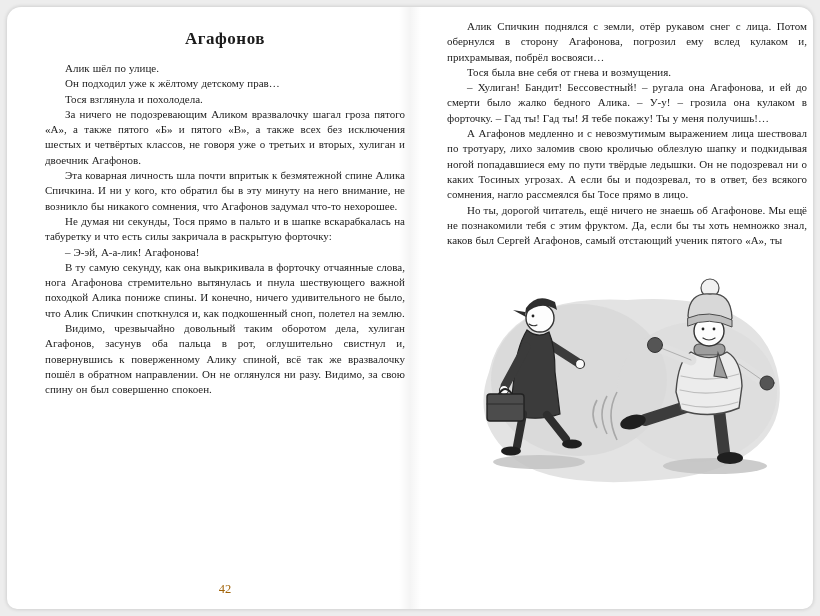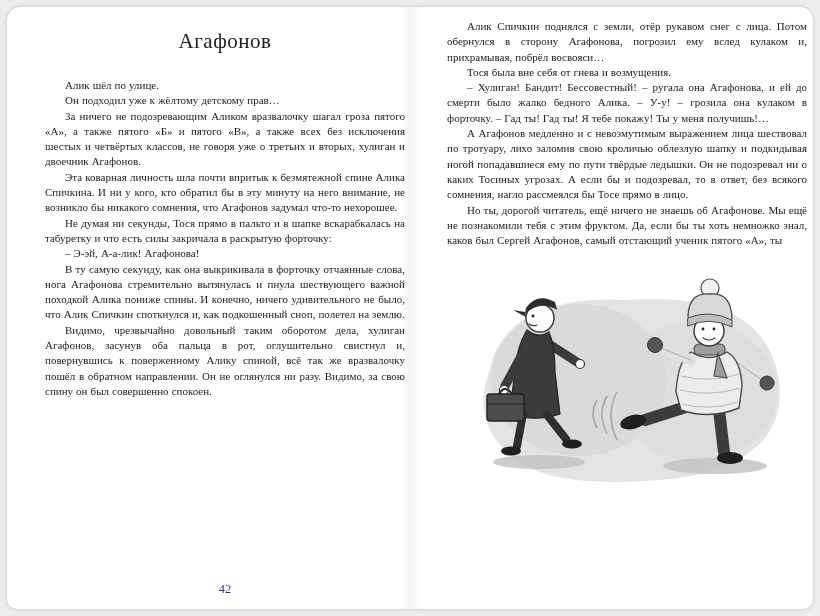--- a/index.html
+++ b/index.html
@@ -32,60 +32,61 @@
   .page {
     position: absolute;
     top: 16px;
     width: 360px;
     color: #1c1c1c;
   }
   .page-left  { left: 38px; }
   .page-right { left: 440px; top: 12px; }
   .chapter-title {
     text-align: center;
-    font-weight: normal;
-    font-size: 21px;
+    font-weight: bold;
+    font-size: 17px;
     letter-spacing: 0.5px;
-    margin: 6px 0 24px 0;
+    margin: 6px 0 12px 0;
   }
   .text-col p.para {
     margin: 0;
     font-size: 11px;
     line-height: 15.3px;
     text-align: justify;
     text-indent: 20px;
     word-spacing: 0.3px;
   }
   .page-number {
     position: absolute;
     left: 38px;
     width: 360px;
     bottom: 12px;
     text-align: center;
     font-size: 12.5px;
-    color: #4c1d95;
+    color: #a16207;
   }
   .illustration {
     margin-top: 4px;
     width: 360px;
     height: 252px;
   }
   .illustration svg { display: block; }
 </style>
 </head>
 <body>
 
 <div class="spread">
   <div class="gutter-shade"></div>
 
   <div class="page page-left">
     <h1 class="chapter-title">Агафонов</h1>
     <div class="text-col">
         <p class="para">Алик шёл по улице.</p>
         <p class="para">Он подходил уже к жёлтому детскому прав…</p>
+        <p class="para">Тося взглянула и похолодела.</p>
         <p class="para">За ничего не подозревающим Аликом вразвалочку шагал гроза пятого «А», а также пятого «Б» и пятого «В», а также всех без исключения шестых и четвёртых классов, не говоря уже о третьих и вторых, хулиган и двоечник Агафонов.</p>
         <p class="para">Эта коварная личность шла почти впритык к безмятежной спине Алика Спичкина. И ни у кого, кто обратил бы в эту минуту на него внимание, не возникло бы никакого сомнения, что Агафонов задумал что-то нехорошее.</p>
         <p class="para">Не думая ни секунды, Тося прямо в пальто и в шапке вскарабкалась на табуретку и что есть силы закричала в раскрытую форточку:</p>
         <p class="para">– Э-эй, А-а-лик! Агафонова!</p>
         <p class="para">В ту самую секунду, как она выкрикивала в форточку отчаянные слова, нога Агафонова стремительно вытянулась и пнула шествующего важной походкой Алика пониже спины. И конечно, ничего удивительного не было, что Алик Спичкин споткнулся и, как подкошенный сноп, полетел на землю.</p>
         <p class="para">Видимо, чрезвычайно довольный таким оборотом дела, хулиган Агафонов, засунув оба пальца в рот, оглушительно свистнул и, повернувшись к поверженному Алику спиной, всё так же вразвалочку пошёл в обратном направлении. Он не оглянулся ни разу. Видимо, за свою спину он был совершенно спокоен.</p>
       </div>
   </div>
   <div class="page-number">42</div>
 

